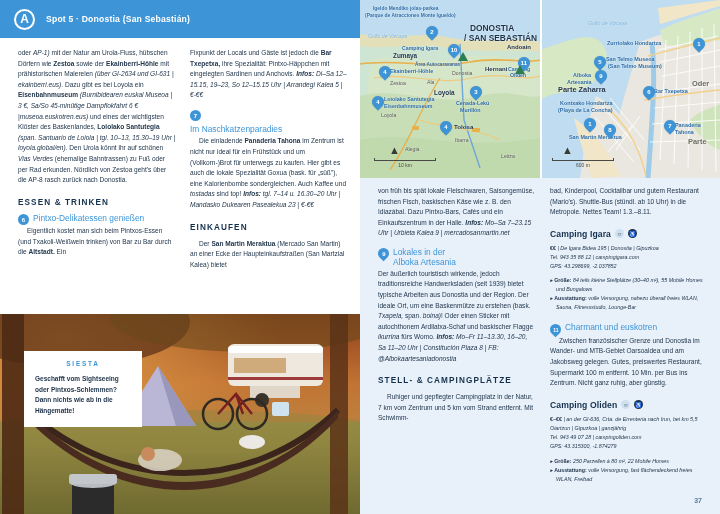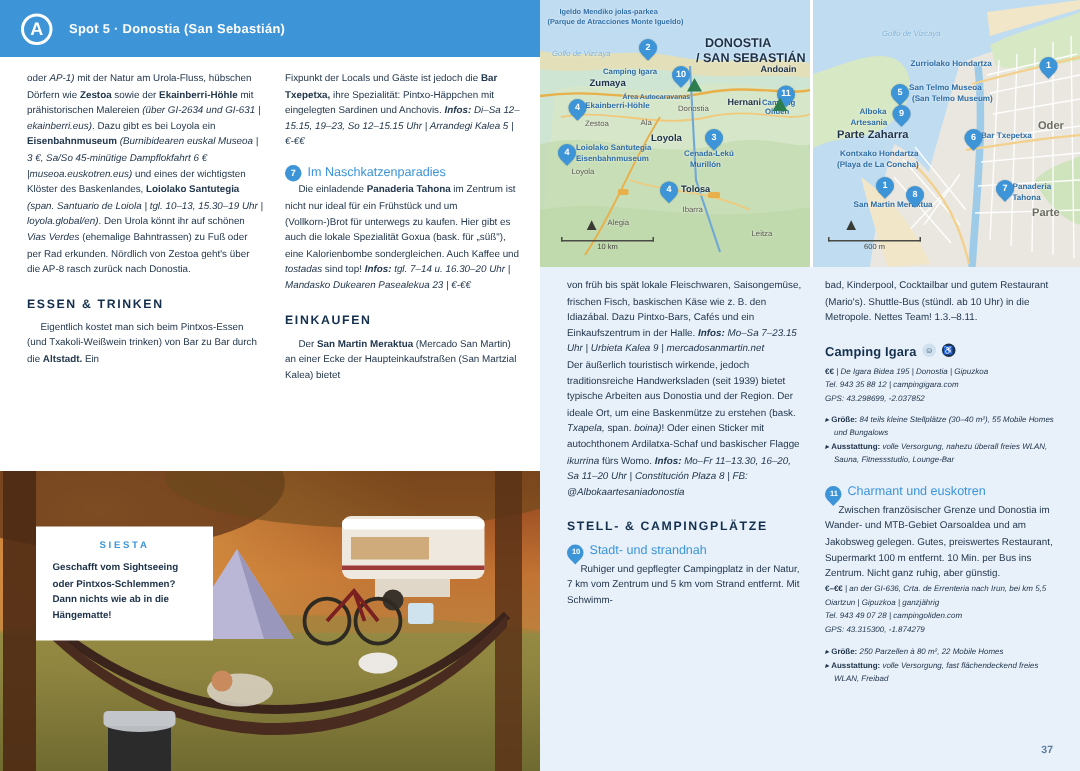--- a/index.html
+++ b/index.html
@@ -155,27 +155,31 @@
       <div class="header-title">Spot 5 · Donostia (San Sebastián)</div>
     </div>
 
     <div class="lp-cols">
 
       <div class="lp-col">
         <p class="body"><span>oder </span><span class="i">AP-1)</span><span> mit der Natur am Urola-Fluss, hübschen Dörfern wie </span><span class="b">Zestoa</span><span> sowie der </span><span class="b">Ekainberri-Höhle</span><span> mit prähistorischen Malereien </span><span class="i">(über GI-2634 und GI-631 | ekainberri.eus)</span><span>. Dazu gibt es bei Loyola ein </span><span class="b">Eisenbahnmuseum</span><span class="i"> (Burnibidearen euskal Museoa | 3 €, Sa/So 45-minütige Dampflokfahrt 6 € |museoa.euskotren.eus)</span><span> und eines der wichtigsten Klöster des Baskenlandes, </span><span class="b">Loiolako Santutegia</span><span class="i"> (span. Santuario de Loiola | tgl. 10–13, 15.30–19 Uhr | loyola.global/en)</span><span>. Den Urola könnt ihr auf schönen </span><span class="i">Vias Verdes</span><span> (ehemalige Bahntrassen) zu Fuß oder per Rad erkunden. Nördlich von Zestoa geht's über die AP-8 rasch zurück nach Donostia.</span></p>
 
         <h3 class="section">ESSEN &amp; TRINKEN</h3>
 
+        <div class="poi-head">
+          <div class="pin">6</div>
+          <div class="poi-title">Pintxo-Delikatessen genießen</div>
+        </div>
         <p class="poi-body indent"><span>Eigentlich kostet man sich beim Pintxos-Essen (und Txakoli-Weißwein trinken) von Bar zu Bar durch die </span><span class="b">Altstadt.</span><span> Ein</span></p>
       </div>
 
       <div class="lp-col">
         <p class="body"><span>Fixpunkt der Locals und Gäste ist jedoch die </span><span class="b">Bar Txepetxa,</span><span> ihre Spezialität: Pintxo-Häppchen mit eingelegten Sardinen und Anchovis. </span><span class="bi">Infos:</span><span class="i"> Di–Sa 12–15.15, 19–23, So 12–15.15 Uhr | Arrandegi Kalea 5 | €-€€</span></p>
 
-        <div class="poi-head" style="margin-top:9px;">
+        <div class="poi-head" style="margin-top:9px;flex-direction:column;">
           <div class="pin">7</div>
           <div class="poi-title">Im Naschkatzenparadies</div>
         </div>
         <p class="poi-body indent"><span>Die einladende </span><span class="b">Panaderia Tahona</span><span> im Zentrum ist nicht nur ideal für ein Frühstück und um (Vollkorn-)Brot für unterwegs zu kaufen. Hier gibt es auch die lokale Spezialität Goxua (bask. für „süß"), eine Kalorienbombe sondergleichen. Auch Kaffee und </span><span class="i">tostadas</span><span> sind top! </span><span class="bi">Infos:</span><span class="i"> tgl. 7–14 u. 16.30–20 Uhr | Mandasko Dukearen Pasealekua 23 | €-€€</span></p>
 
         <h3 class="section">EINKAUFEN</h3>
 
         <p class="poi-body indent"><span>Der </span><span class="b">San Martin Meraktua</span><span> (Mercado San Martin) an einer Ecke der Haupteinkaufstraßen (San Martzial Kalea) bietet</span></p>
       </div>
     </div>
@@ -412,30 +416,30 @@
           <div class="txt">600 m</div>
         </div>
       </div>
     </div>
 
     <div class="rp-cols">
 
       <div class="rp-col">
         <p class="body"><span>von früh bis spät lokale Fleischwaren, Saisongemüse, frischen Fisch, baskischen Käse wie z. B. den Idiazábal. Dazu Pintxo-Bars, Cafés und ein Einkaufszentrum in der Halle. </span><span class="bi">Infos:</span><span class="i"> Mo–Sa 7–23.15 Uhr | Urbieta Kalea 9 | mercadosanmartin.net</span></p>
 
+        <div class="poi-head" style="margin-top:9px;">
+          <div class="pin teardrop">
+              <span>9</span>
+            </div>
+          <div class="poi-title"><span>Lokales in der</span><br><span>Alboka Artesania</span></div>
+        </div>
         <p class="poi-body"><span>Der äußerlich touristisch wirkende, jedoch traditionsreiche Handwerksladen (seit 1939) bietet typische Arbeiten aus Donostia und der Region. Der ideale Ort, um eine Baskenmütze zu erstehen (bask. </span><span class="i">Txapela,</span><span> span. </span><span class="i">boina)</span><span>! Oder einen Sticker mit autochthonem Ardilatxa-Schaf und baskischer Flagge </span><span class="i">ikurrina</span><span> fürs Womo. </span><span class="bi">Infos:</span><span class="i"> Mo–Fr 11–13.30, 16–20, Sa 11–20 Uhr | Constitución Plaza 8 | FB: @Albokaartesaniadonostia</span></p>
 
         <h3 class="section">STELL- &amp; CAMPINGPLÄTZE</h3>
 
-        <div class="poi-head">
-          <div class="pin teardrop">
-              <span style="font-size:5px;">10</span>
-            </div>
-          <div class="poi-title">Stadt- und strandnah</div>
-        </div>
         <p class="poi-body indent">Ruhiger und gepflegter Campingplatz in der Natur, 7 km vom Zentrum und 5 km vom Strand entfernt. Mit Schwimm-</p>
       </div>
 
       <div class="rp-col">
         <p class="body">bad, Kinderpool, Cocktailbar und gutem Restaurant (Mario's). Shuttle-Bus (stündl. ab 10 Uhr) in die Metropole. Nettes Team! 1.3.–8.11.</p>
 
         <div class="camp-head">
           <div class="camp-name">Camping Igara</div>
           <div class="camp-sym light">☺</div>
           <div class="camp-sym">♿</div>
@@ -451,20 +455,25 @@
         </div>
 
         <div class="poi-head" style="margin-top:11px;">
           <div class="pin teardrop">
               <span style="font-size:5px;">11</span>
             </div>
           <div class="poi-title">Charmant und euskotren</div>
         </div>
         <p class="poi-body indent">Zwischen französischer Grenze und Donostia im Wander- und MTB-Gebiet Oarsoaldea und am Jakobsweg gelegen. Gutes, preiswertes Restaurant, Supermarkt 100 m entfernt. 10 Min. per Bus ins Zentrum. Nicht ganz ruhig, aber günstig.</p>
 
+        <div class="camp-head">
+          <div class="camp-name">Camping Oliden</div>
+          <div class="camp-sym light">☺</div>
+          <div class="camp-sym">♿</div>
+        </div>
         <div class="camp-info">
           <span class="price">€–€€</span><span> | an der GI-636, Crta. de Errenteria nach Irun, bei km 5,5 Oiartzun | Gipuzkoa | ganzjährig</span><br>
           <span>Tel. 943 49 07 28 | campingoliden.com</span><br>
           <span>GPS: 43.315300, -1.874279</span>
         </div>
         <div class="camp-bullets">
           <div>▸ <span class="lbl">Größe:</span><span> 250 Parzellen à 80 m², 22 Mobile Homes</span></div>
           <div>▸ <span class="lbl">Ausstattung:</span><span> volle Versorgung, fast flächendeckend freies WLAN, Freibad</span></div>
         </div>
       </div>

